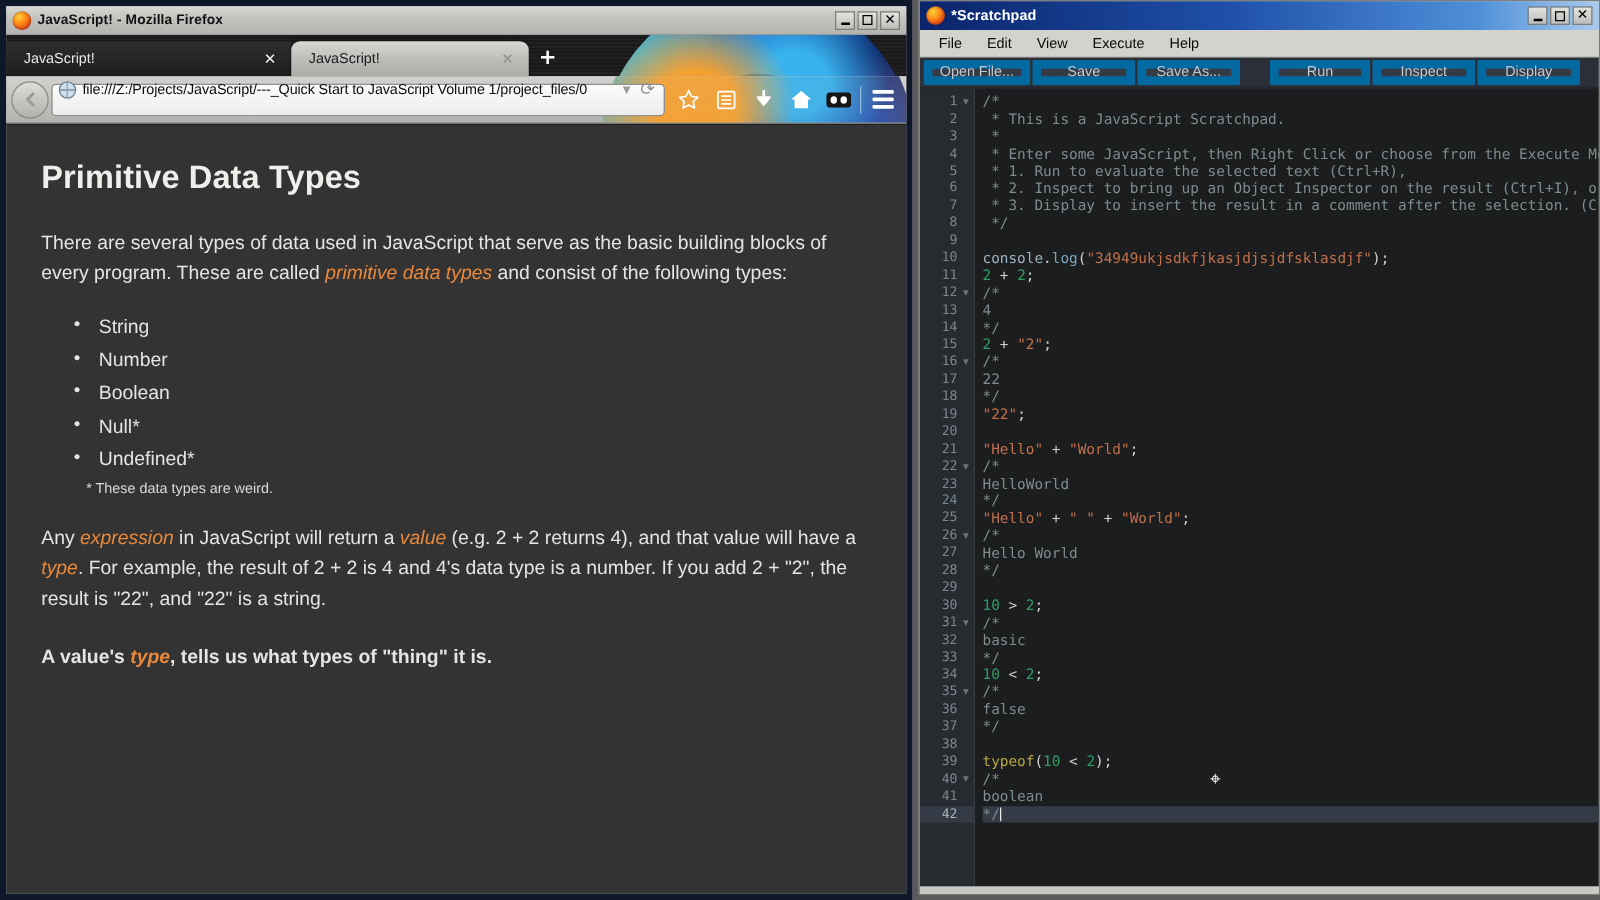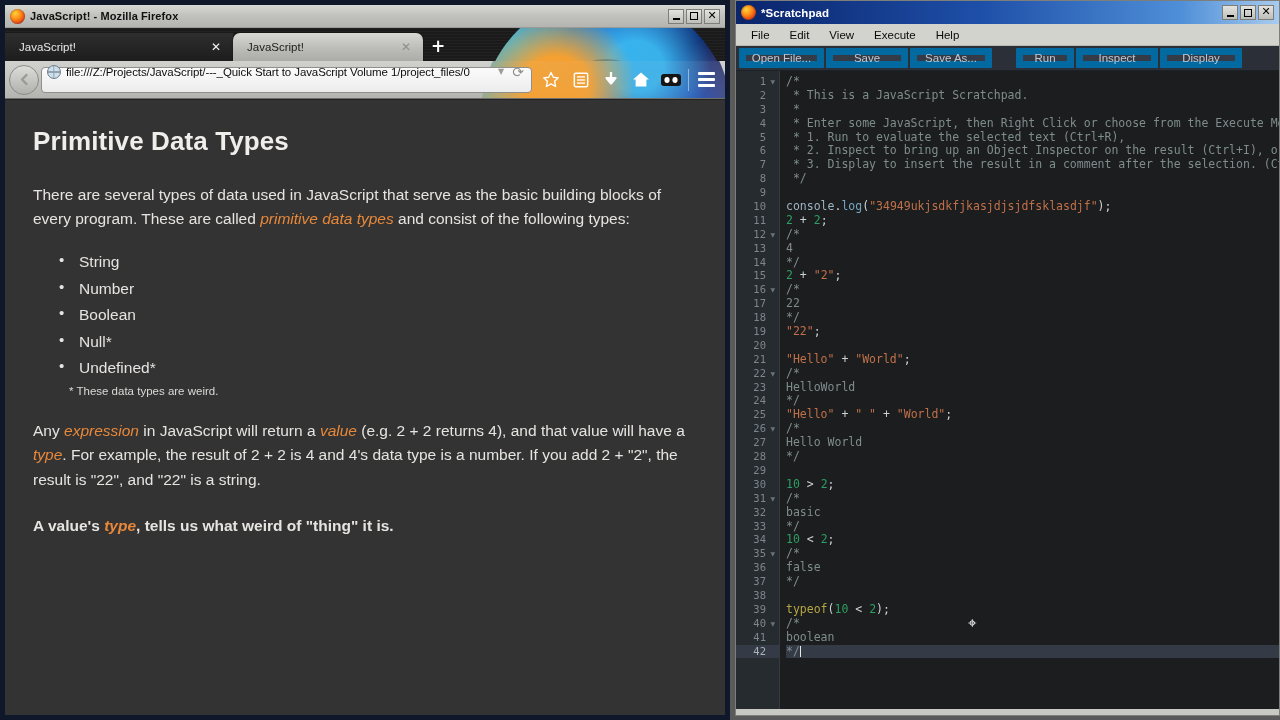--- a/index.html
+++ b/index.html
@@ -237,21 +237,21 @@
   }
   .sp-btn {
     background: #353b46; color: #c2c7d0;
     font-size: 11.5px; display: flex; align-items: center; justify-content: center;
     border-radius: 1px;
     border: 7px solid #0369a1;
   }
   .sp-btn.g1 { width: 85px; }
   .sp-btn.g2 { width: 82px; }
   .sp-btn.g3 { width: 82px; margin-right: 22px; }
-  .sp-btn.g4 { width: 58px; }
+  .sp-btn.g4 { width: 80px; }
   .sp-btn.g5 { width: 82px; }
   .sp-btn.g6 { width: 82px; }
 
   .sp-editor {
     flex: 1 1 auto; background: #1b1d1e;
     display: flex; position: relative; overflow: hidden;
     font-family: "DejaVu Sans Mono", monospace;
     font-size: 11.5px;
   }
   .gutter {
@@ -390,21 +390,21 @@
       <p class="pg-p"><span>There are several types of data used in JavaScript that serve as the basic building blocks of every program. These are called </span><span class="em-orange">primitive data types</span><span> and consist of the following types:</span></p>
       <ul class="pg-list">
         <li>String</li>
         <li>Number</li>
         <li>Boolean</li>
         <li>Null*</li>
         <li>Undefined*</li>
       </ul>
       <div class="footnote">* These data types are weird.</div>
       <p class="pg-p"><span>Any </span><span class="em-orange">expression</span><span> in JavaScript will return a </span><span class="em-orange">value</span><span> (e.g. 2 + 2 returns 4), and that value will have a </span><span class="em-orange">type</span><span>. For example, the result of 2 + 2 is 4 and 4's data type is a number. If you add 2 + "2", the result is "22", and "22" is a string.</span></p>
-      <p class="pg-p bold"><span>A value's </span><span class="em-orange">type</span><span>, tells us what weird of "thing" it is.</span></p>
+      <p class="pg-p bold"><span>A value's </span><span class="em-orange">type</span><span>, tells us what types of "thing" it is.</span></p>
     </div>
   </div>
 
   <div id="scratchpad-window">
 
     <div class="sp-titlebar">
       <div class="ff-logo"></div>
       <div class="sp-title-text">*Scratchpad</div>
       <div class="win-btns">
         <div class="win-btn">

